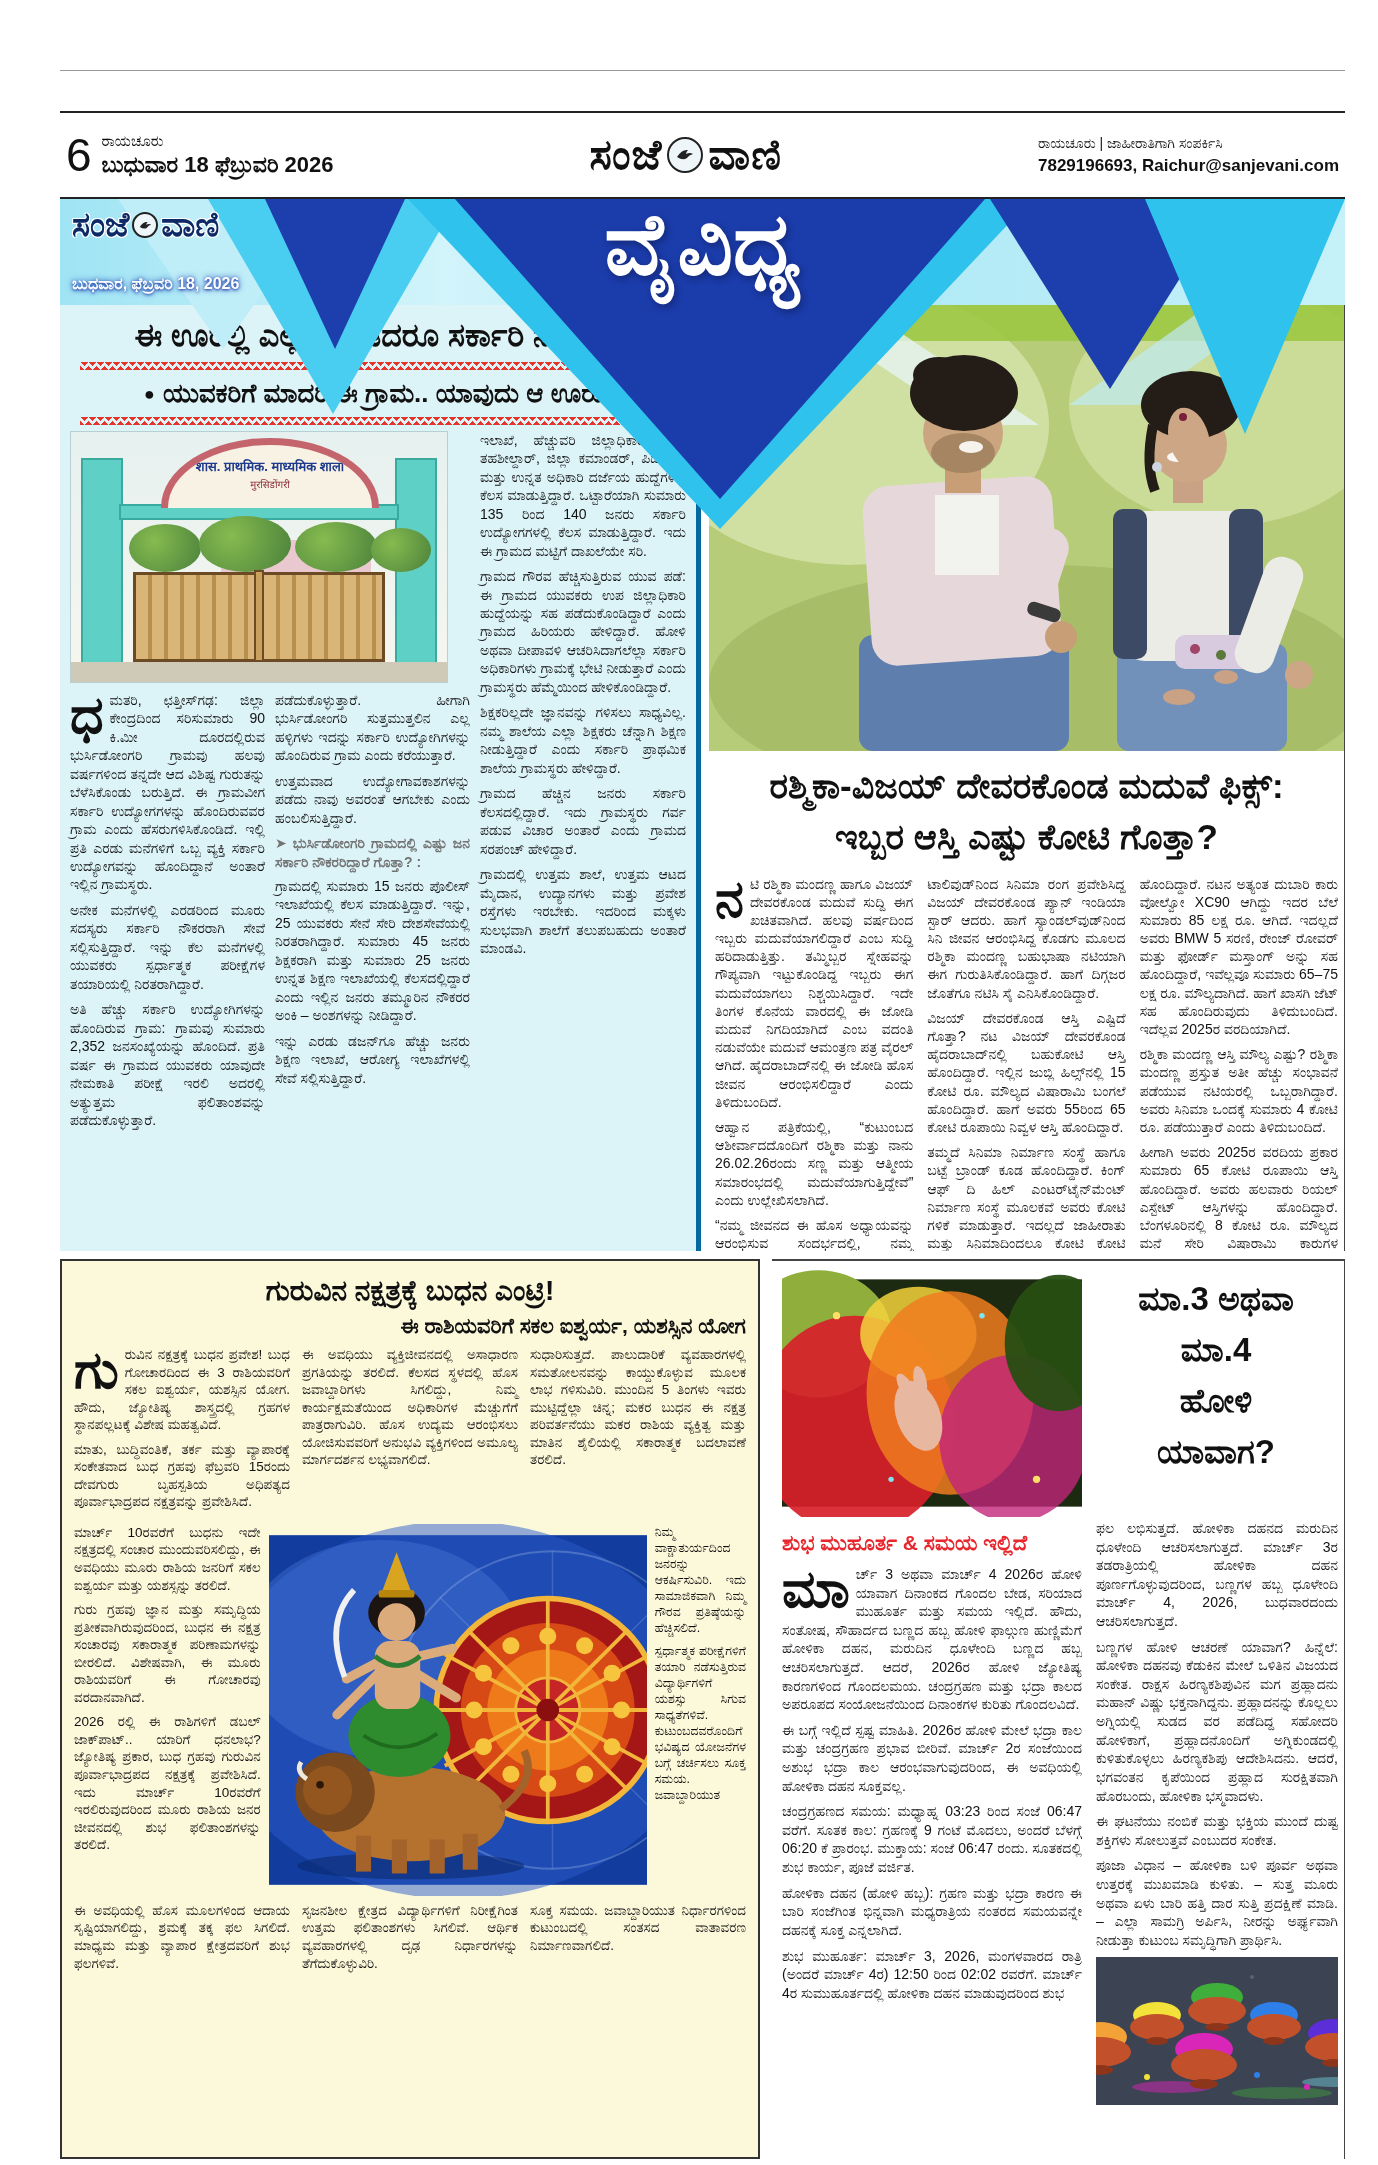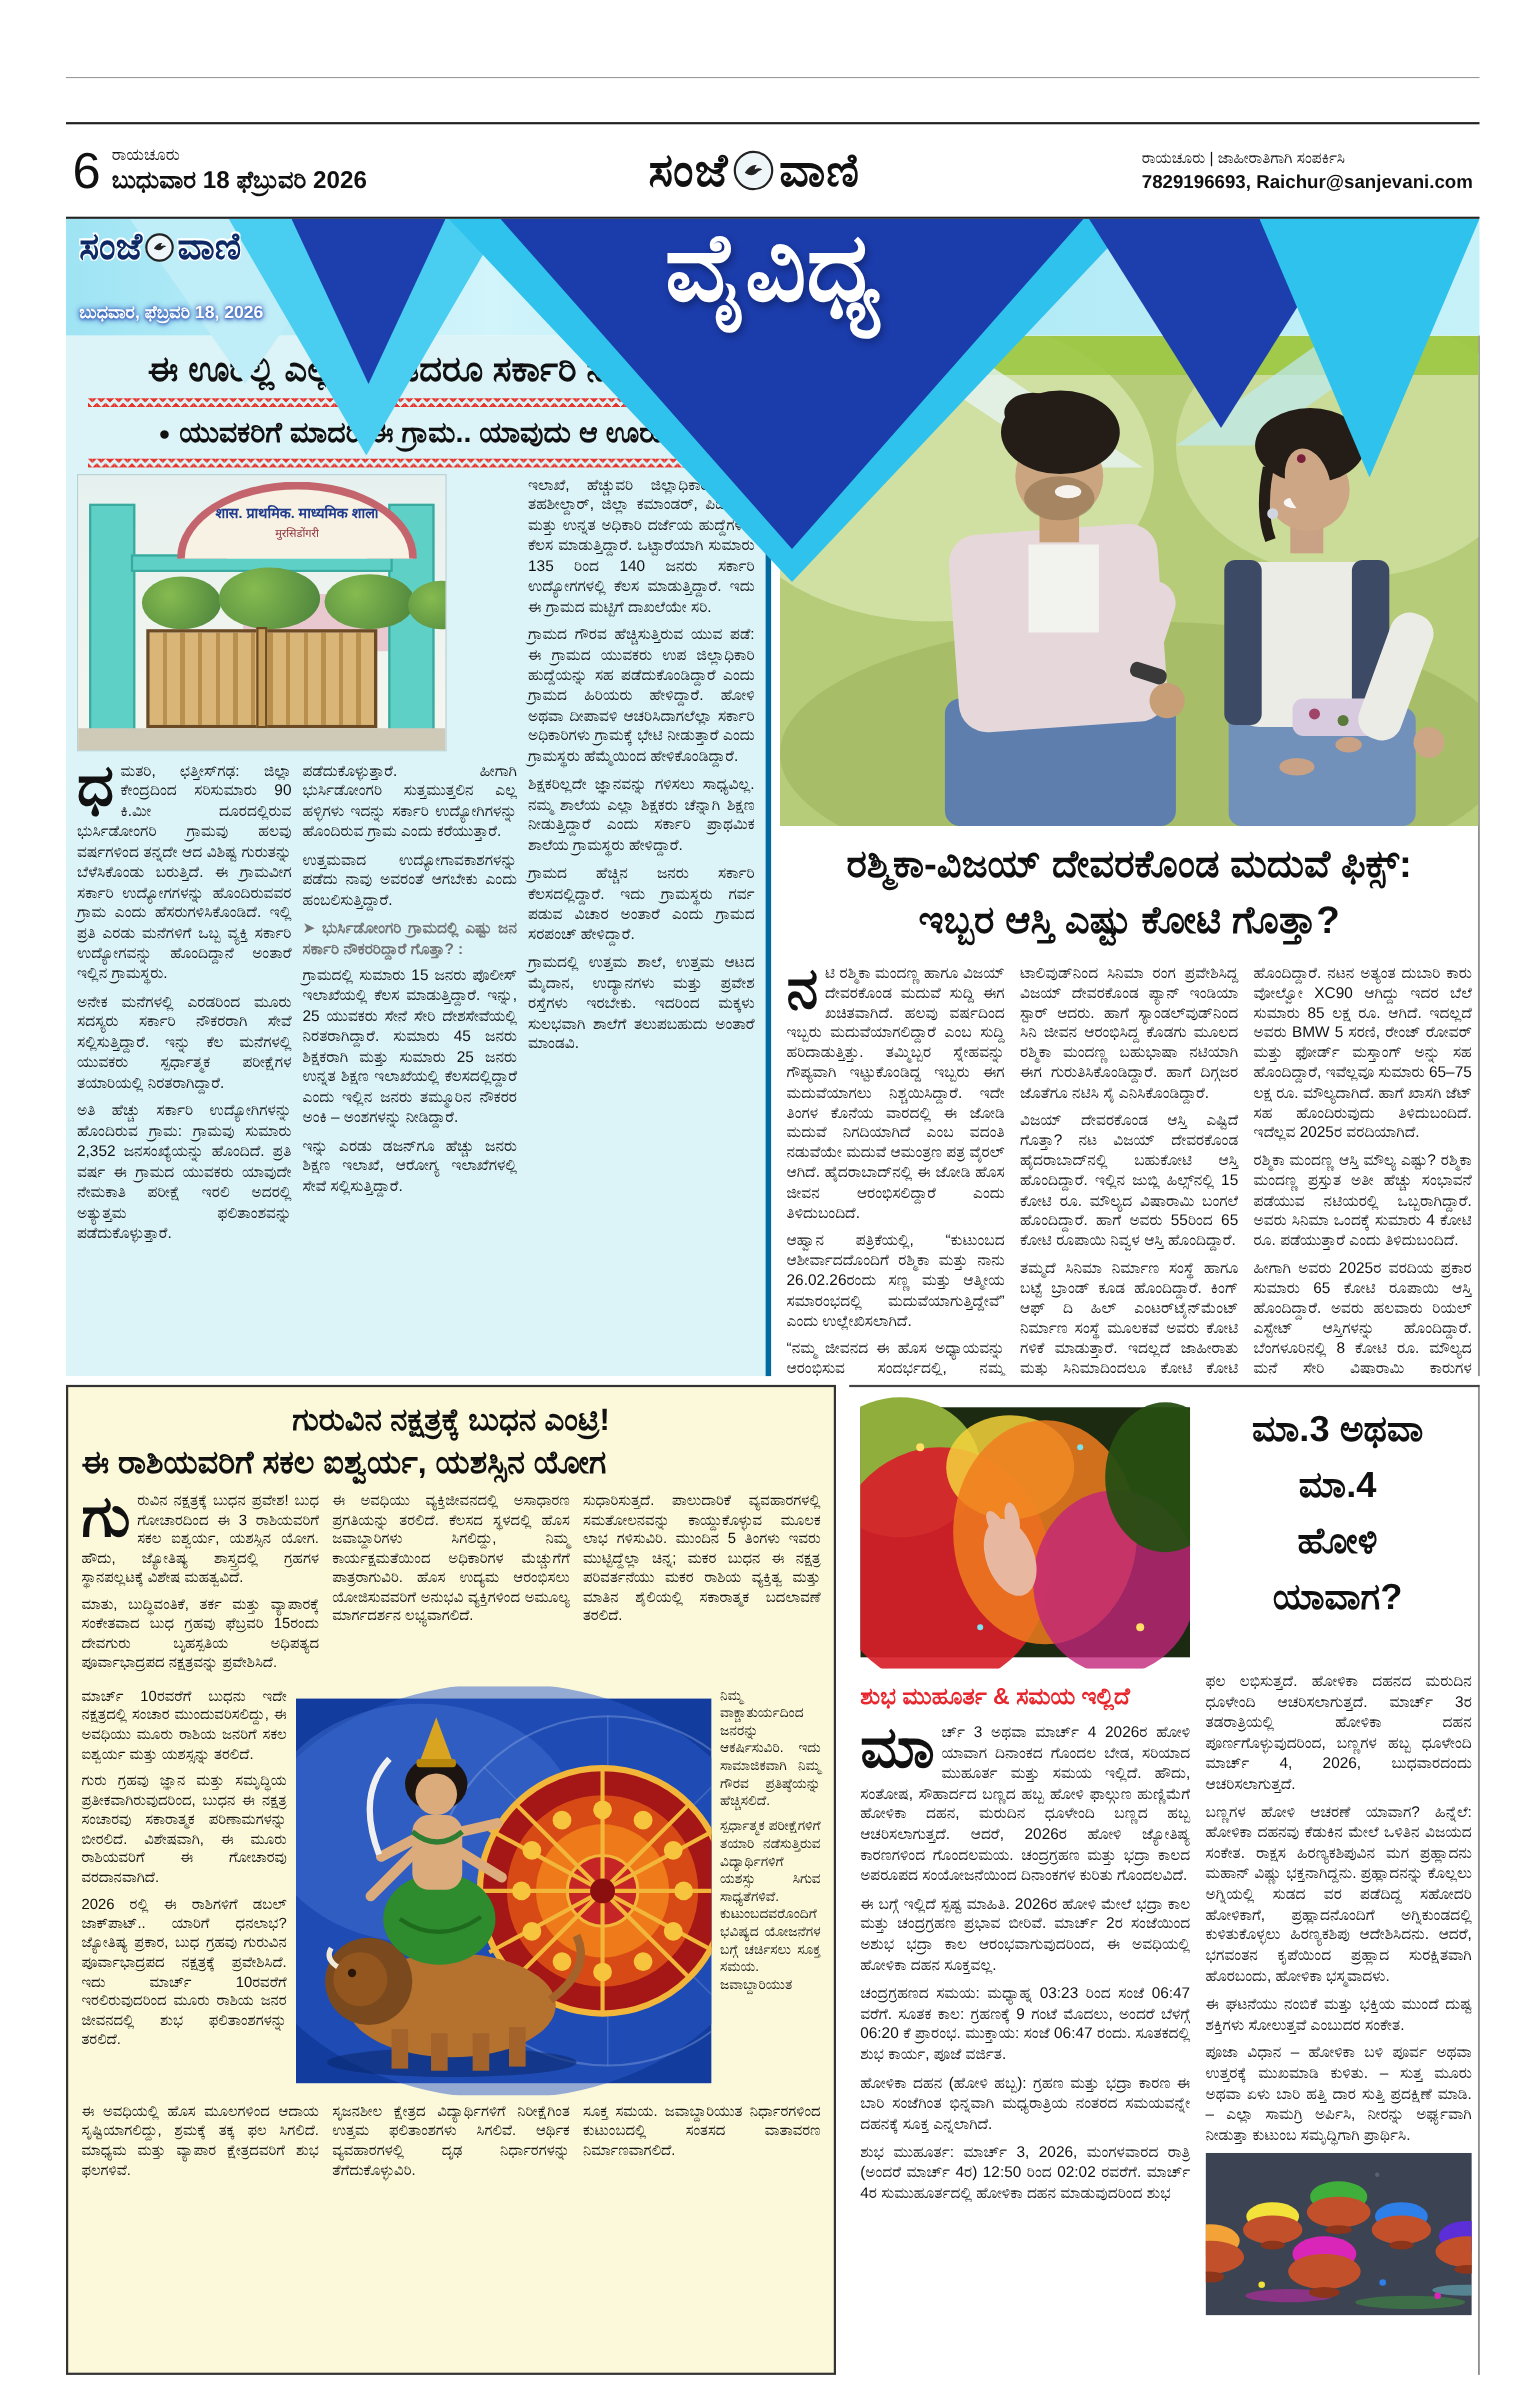--- a/index.html
+++ b/index.html
@@ -47,21 +47,21 @@
   .v-sub .dot{font-size:18px;vertical-align:middle;margin-right:8px}
   .v-body{display:flex;gap:10px;margin-top:6px}
   .v-leftstack{width:400px}
   .v-sidecol{flex:1;font-size:14px;line-height:1.32;text-align:justify}
   .two-cols{display:flex;gap:10px;margin-top:8px}
   .two-cols>div{flex:1;font-size:14px;line-height:1.32;text-align:justify}
   .para{margin-bottom:7px}
   .dropcap{float:left;font-size:52px;line-height:.85;font-weight:bold;padding:2px 6px 0 0}
   .orange-sub{color:#737373;font-weight:bold;margin-bottom:6px}
   
-  .school{width:336px;height:252px;position:relative;background:linear-gradient(#e6f1ef,#f7f6ef);overflow:hidden;border:1px solid #b9cfd2}
+  .school{width:378px;height:252px;position:relative;background:linear-gradient(#e6f1ef,#f7f6ef);overflow:hidden;border:1px solid #b9cfd2}
   .sp{position:absolute}
   .sp-bldg{left:150px;top:108px;width:150px;height:52px;background:#e9c9cf}
   .sp-pillarL{left:10px;top:26px;width:42px;height:210px;background:#5fd0c6;border:2px solid #3aa99e}
   .sp-pillarR{right:10px;top:26px;width:42px;height:210px;background:#5fd0c6;border:2px solid #3aa99e}
   .sp-beam{left:48px;right:48px;top:72px;height:16px;background:#5fd0c6;border:2px solid #3aa99e}
   .sp-arch{left:90px;top:6px;width:218px;height:70px;background:#f8f2e4;border:7px solid #c4656e;border-bottom:none;border-radius:110px 110px 0 0/70px 70px 0 0;text-align:center;padding-top:12px;overflow:hidden}
   .sp-sign1{color:#1d3a8c;font-weight:bold;font-size:13px}
   .sp-sign2{color:#8c2f3a;font-size:10px;margin-top:2px}
   .sp-bush{border-radius:50%;background:radial-gradient(circle at 35% 35%,#86bb50,#49803a)}
   .sp-gate{left:62px;right:62px;top:140px;bottom:20px;background:repeating-linear-gradient(90deg,#d9b577 0 12px,#b98f4e 12px 16px);border:3px solid #6c4a23}
@@ -70,21 +70,21 @@
   
   .wed{flex:1;border-left:5px solid #0369a1;border-right:1.5px solid #444;padding:0 0 0 8px;overflow:hidden;display:flex;flex-direction:column}
   .couple-wrap{height:446px;overflow:hidden;position:relative}
   .w-head{font-size:35px;font-weight:bold;text-align:center;line-height:1.45;padding:10px 0 6px}
   .w-cols{display:flex;gap:14px;padding:6px 6px 0;flex:1;overflow:hidden}
   .w-cols>div{flex:1;font-size:14px;line-height:1.3;text-align:justify}
   
   .bottom-row{display:flex;gap:12px;margin-top:8px;height:900px}
   .astro{width:700px;border:2px solid #333;background:#fcf8da;padding:8px 12px;overflow:hidden}
   .a-head{font-size:28px;font-weight:bold;text-align:center;padding:6px 0 2px}
-  .a-sub{font-size:29px;font-weight:bold;text-align:left;padding:4px 0 8px}
+  .a-sub{font-size:21px;font-weight:bold;text-align:right;padding:4px 0 8px}
   .a-cols{display:flex;gap:12px}
   .a-cols>div{flex:1;font-size:13.5px;line-height:1.3;text-align:justify}
   .a-mid{display:flex;gap:8px;margin:6px 0}
   .a-strip-l{width:188px;font-size:13.5px;line-height:1.3;text-align:justify}
   .a-strip-r{width:92px;font-size:12.5px;line-height:1.28;text-align:justify}
   .budha{width:378px;height:372px;overflow:hidden;flex:none}
   .holi{flex:1;border-top:2px solid #444;border-right:1.5px solid #444;padding:8px 6px 0 10px;overflow:hidden}
   .h-top{display:flex;gap:12px}
   .holi-photo{width:300px;height:248px;flex:none;overflow:hidden}
   .h-headbox{flex:1;text-align:center;padding-top:4px}

